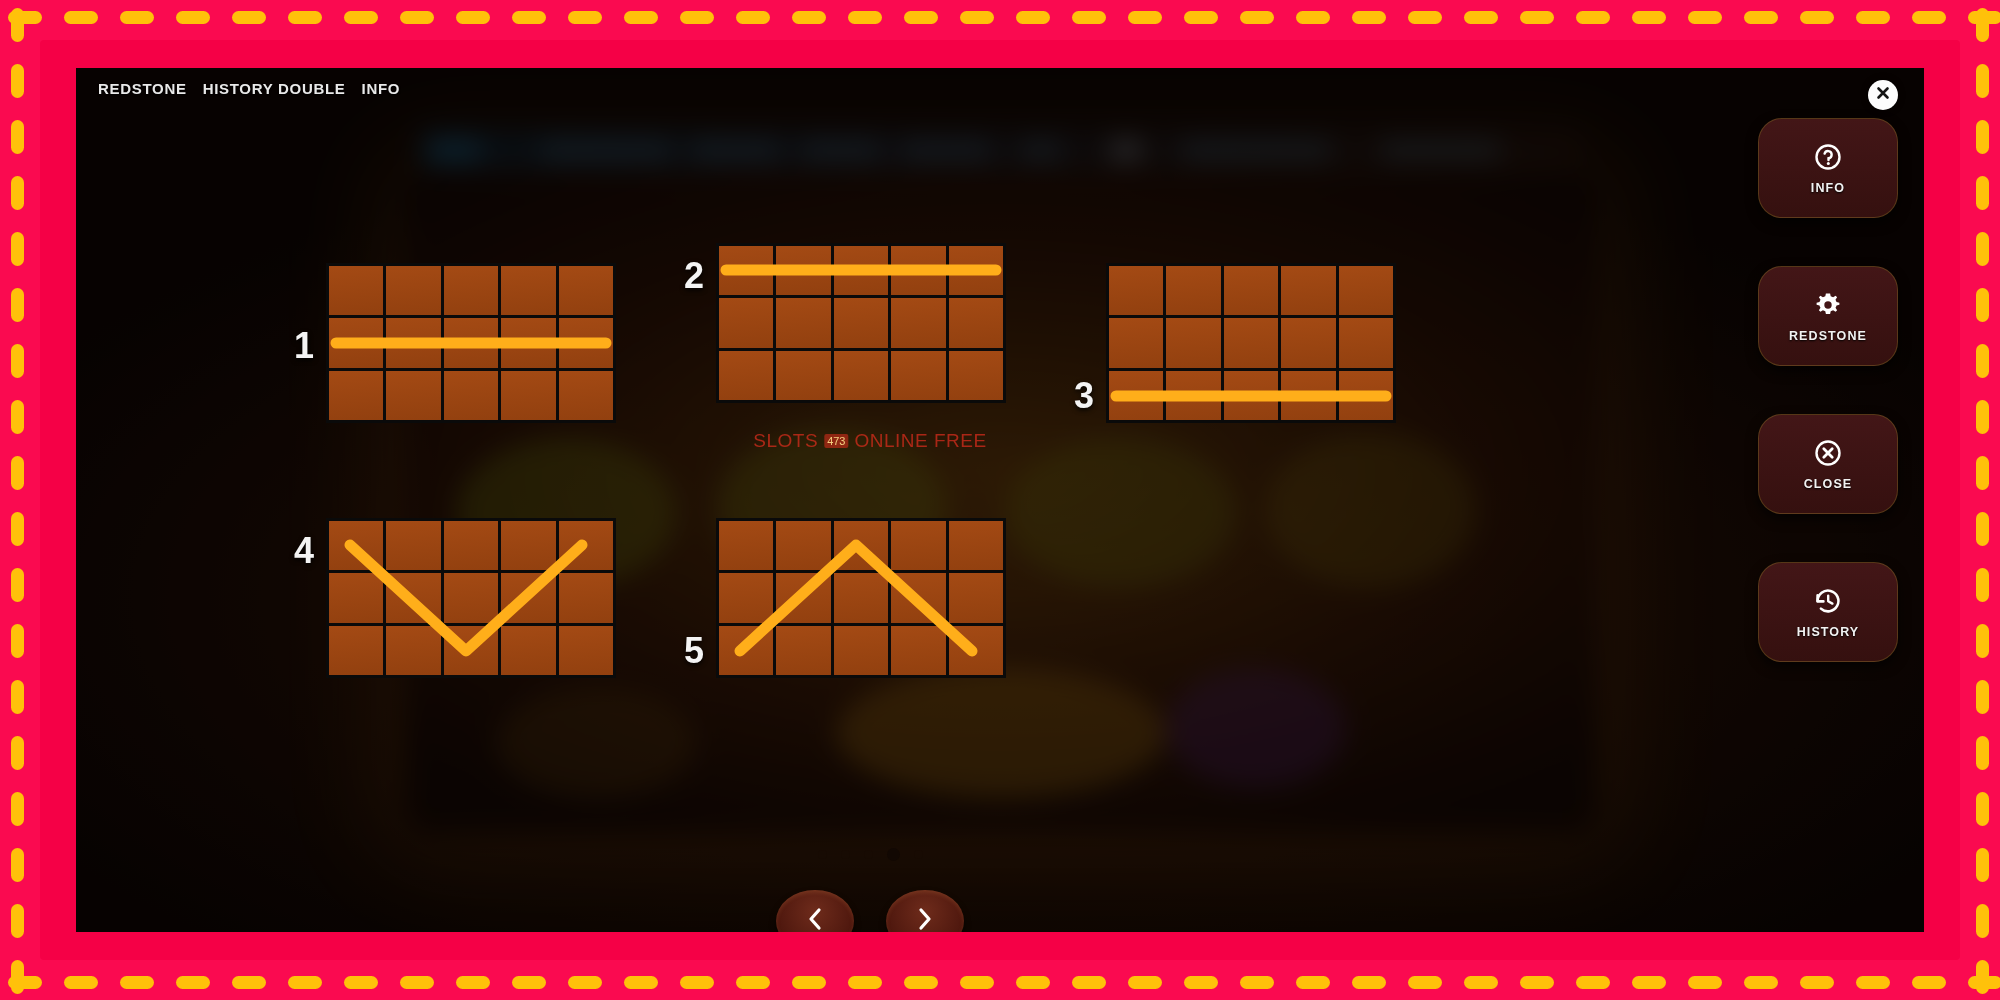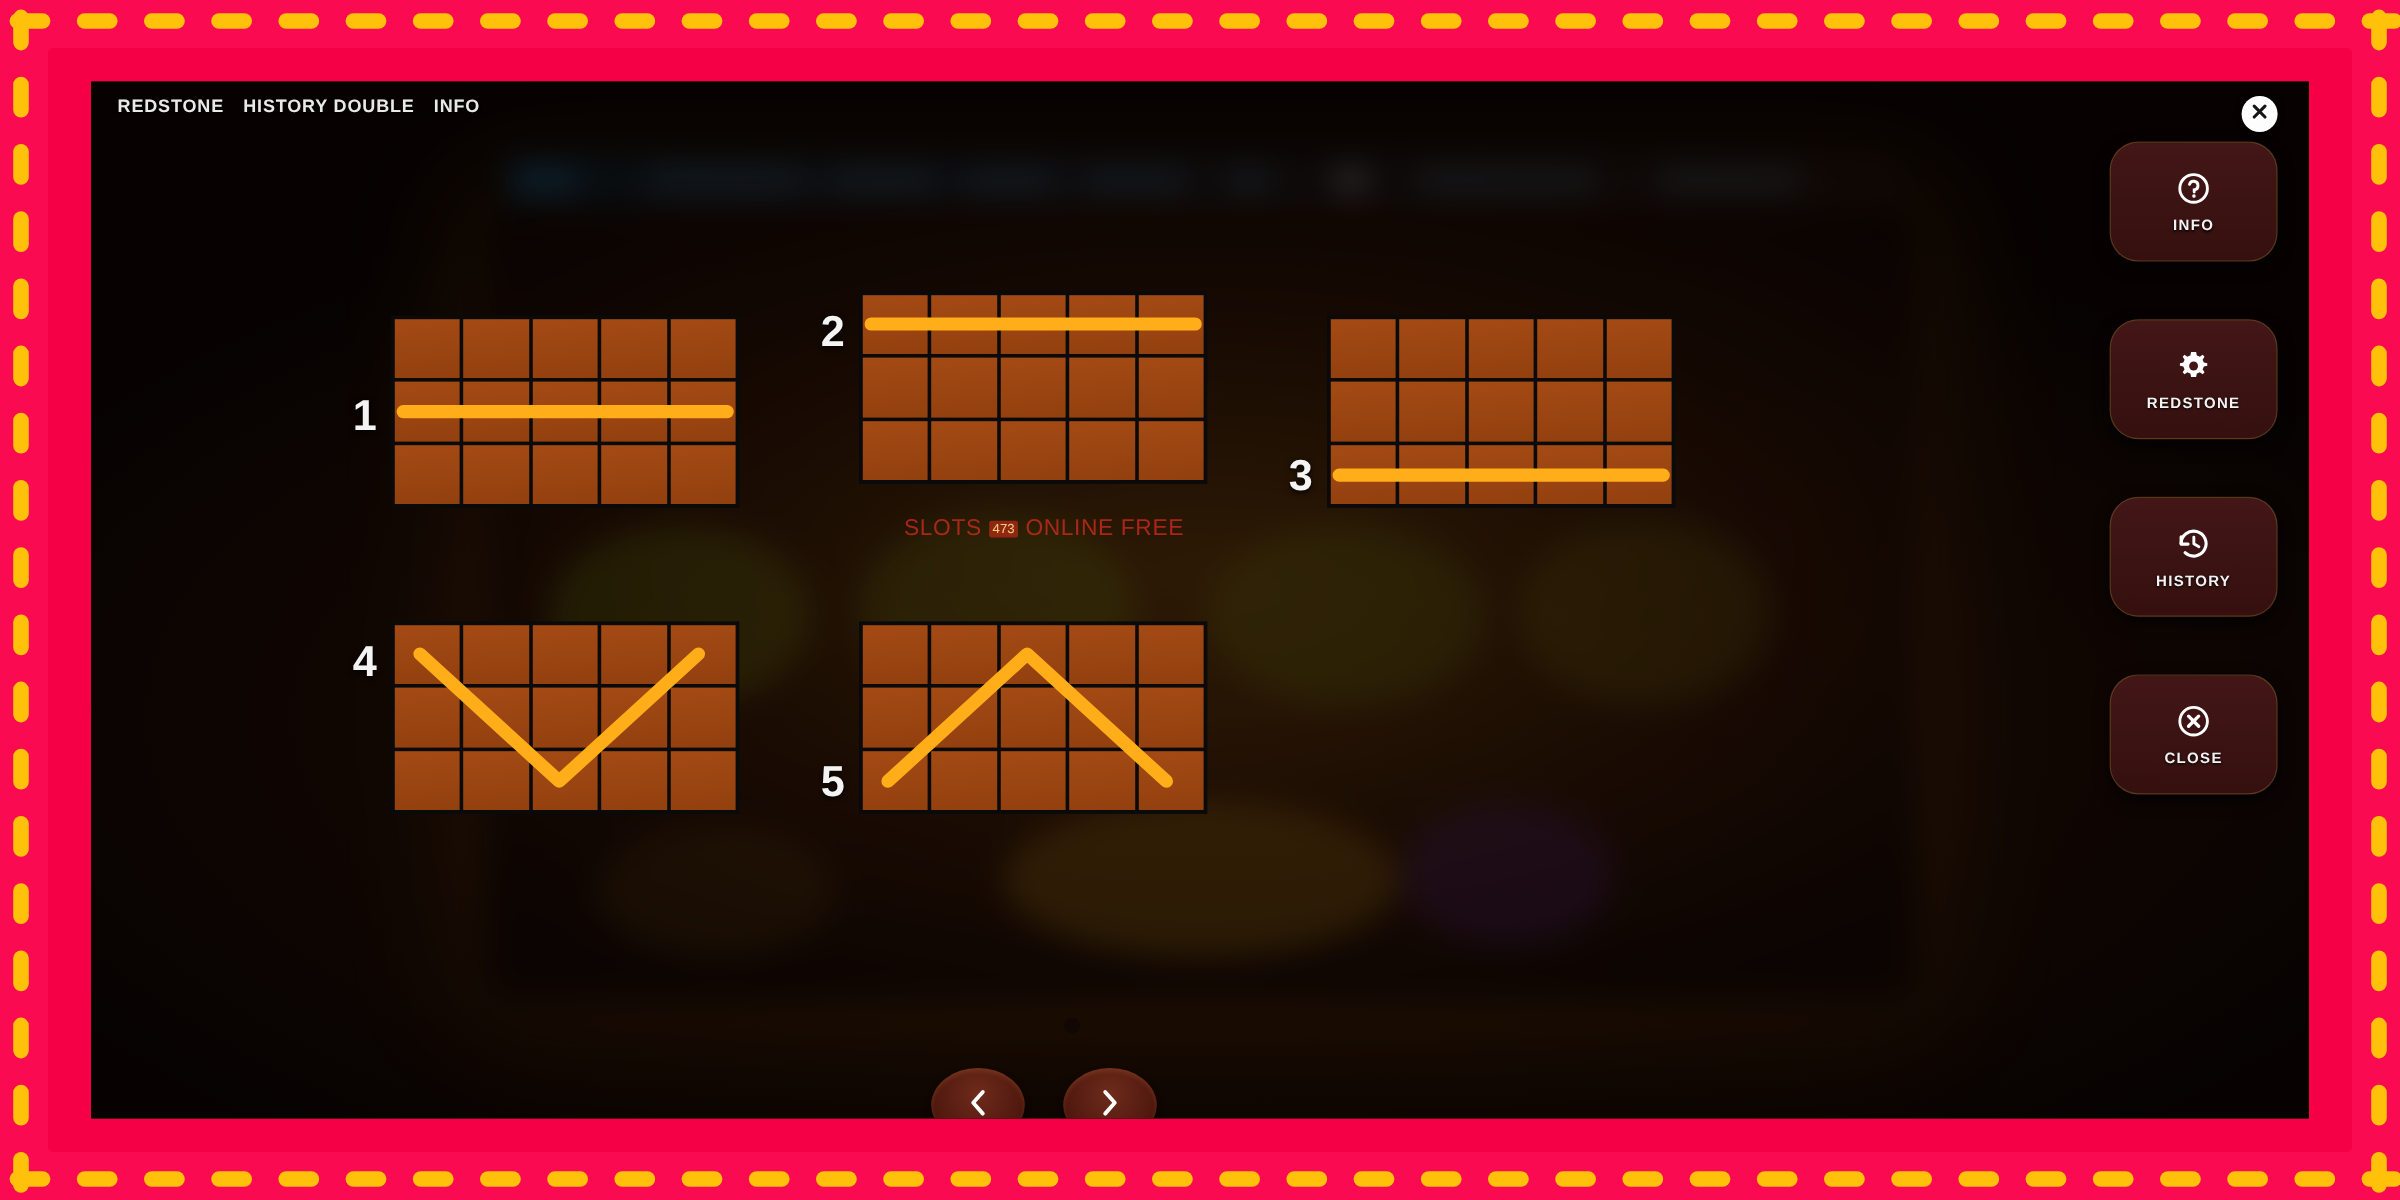--- a/index.html
+++ b/index.html
@@ -558,31 +558,31 @@
           <path fill="#fff" d="M15 3.4 l2.1 0 0.6 2.9 a9.6 9.6 0 0 1 2.4 1 l2.5-1.6 1.5 1.5 -1.6 2.5 a9.6 9.6 0 0 1 1 2.4 l2.9 0.6 0 2.1 -2.9 0.6 a9.6 9.6 0 0 1 -1 2.4 l1.6 2.5 -1.5 1.5 -2.5-1.6 a9.6 9.6 0 0 1 -2.4 1 l-0.6 2.9 -2.1 0 -2.1 0 -0.6-2.9 a9.6 9.6 0 0 1 -2.4-1 l-2.5 1.6 -1.5-1.5 1.6-2.5 a9.6 9.6 0 0 1 -1-2.4 l-2.9-0.6 0-2.1 2.9-0.6 a9.6 9.6 0 0 1 1-2.4 l-1.6-2.5 1.5-1.5 2.5 1.6 a9.6 9.6 0 0 1 2.4-1 l0.6-2.9z"></path>
           <circle cx="15" cy="15" r="3.7" fill="#431617"></circle>
         </svg>
       </span>
       <span class="lbl">REDSTONE</span>
     </div>
 
     <div class="side-btn">
       <span class="ico">
         <svg viewBox="0 0 30 30">
+          <circle cx="15" cy="15" r="11.5" fill="none" stroke="#fff" stroke-width="2.4"></circle>
+          <path d="M10.8 10.8 L19.2 19.2 M19.2 10.8 L10.8 19.2" stroke="#fff" stroke-width="2.8" stroke-linecap="round"></path>
+        </svg>
+      </span>
+      <span class="lbl">CLOSE</span>
+    </div>
+
+    <div class="side-btn">
+      <span class="ico">
+        <svg viewBox="0 0 30 30">
           <path d="M4.6 15 a10.4 10.4 0 1 1 3.3 7.6" fill="none" stroke="#fff" stroke-width="2.6" stroke-linecap="round"></path>
           <path d="M4.6 9.4 L4.6 15.4 L10.4 15.4" fill="none" stroke="#fff" stroke-width="2.6" stroke-linecap="round" stroke-linejoin="round"></path>
           <path d="M15.2 9.6 L15.2 15.2 L19.4 17.6" fill="none" stroke="#fff" stroke-width="2.4" stroke-linecap="round" stroke-linejoin="round"></path>
         </svg>
       </span>
       <span class="lbl">HISTORY</span>
     </div>
-
-    <div class="side-btn">
-      <span class="ico">
-        <svg viewBox="0 0 30 30">
-          <circle cx="15" cy="15" r="11.5" fill="none" stroke="#fff" stroke-width="2.4"></circle>
-          <path d="M10.8 10.8 L19.2 19.2 M19.2 10.8 L10.8 19.2" stroke="#fff" stroke-width="2.8" stroke-linecap="round"></path>
-        </svg>
-      </span>
-      <span class="lbl">CLOSE</span>
-    </div>
   </div>
 </div>
 
 </body></html>

